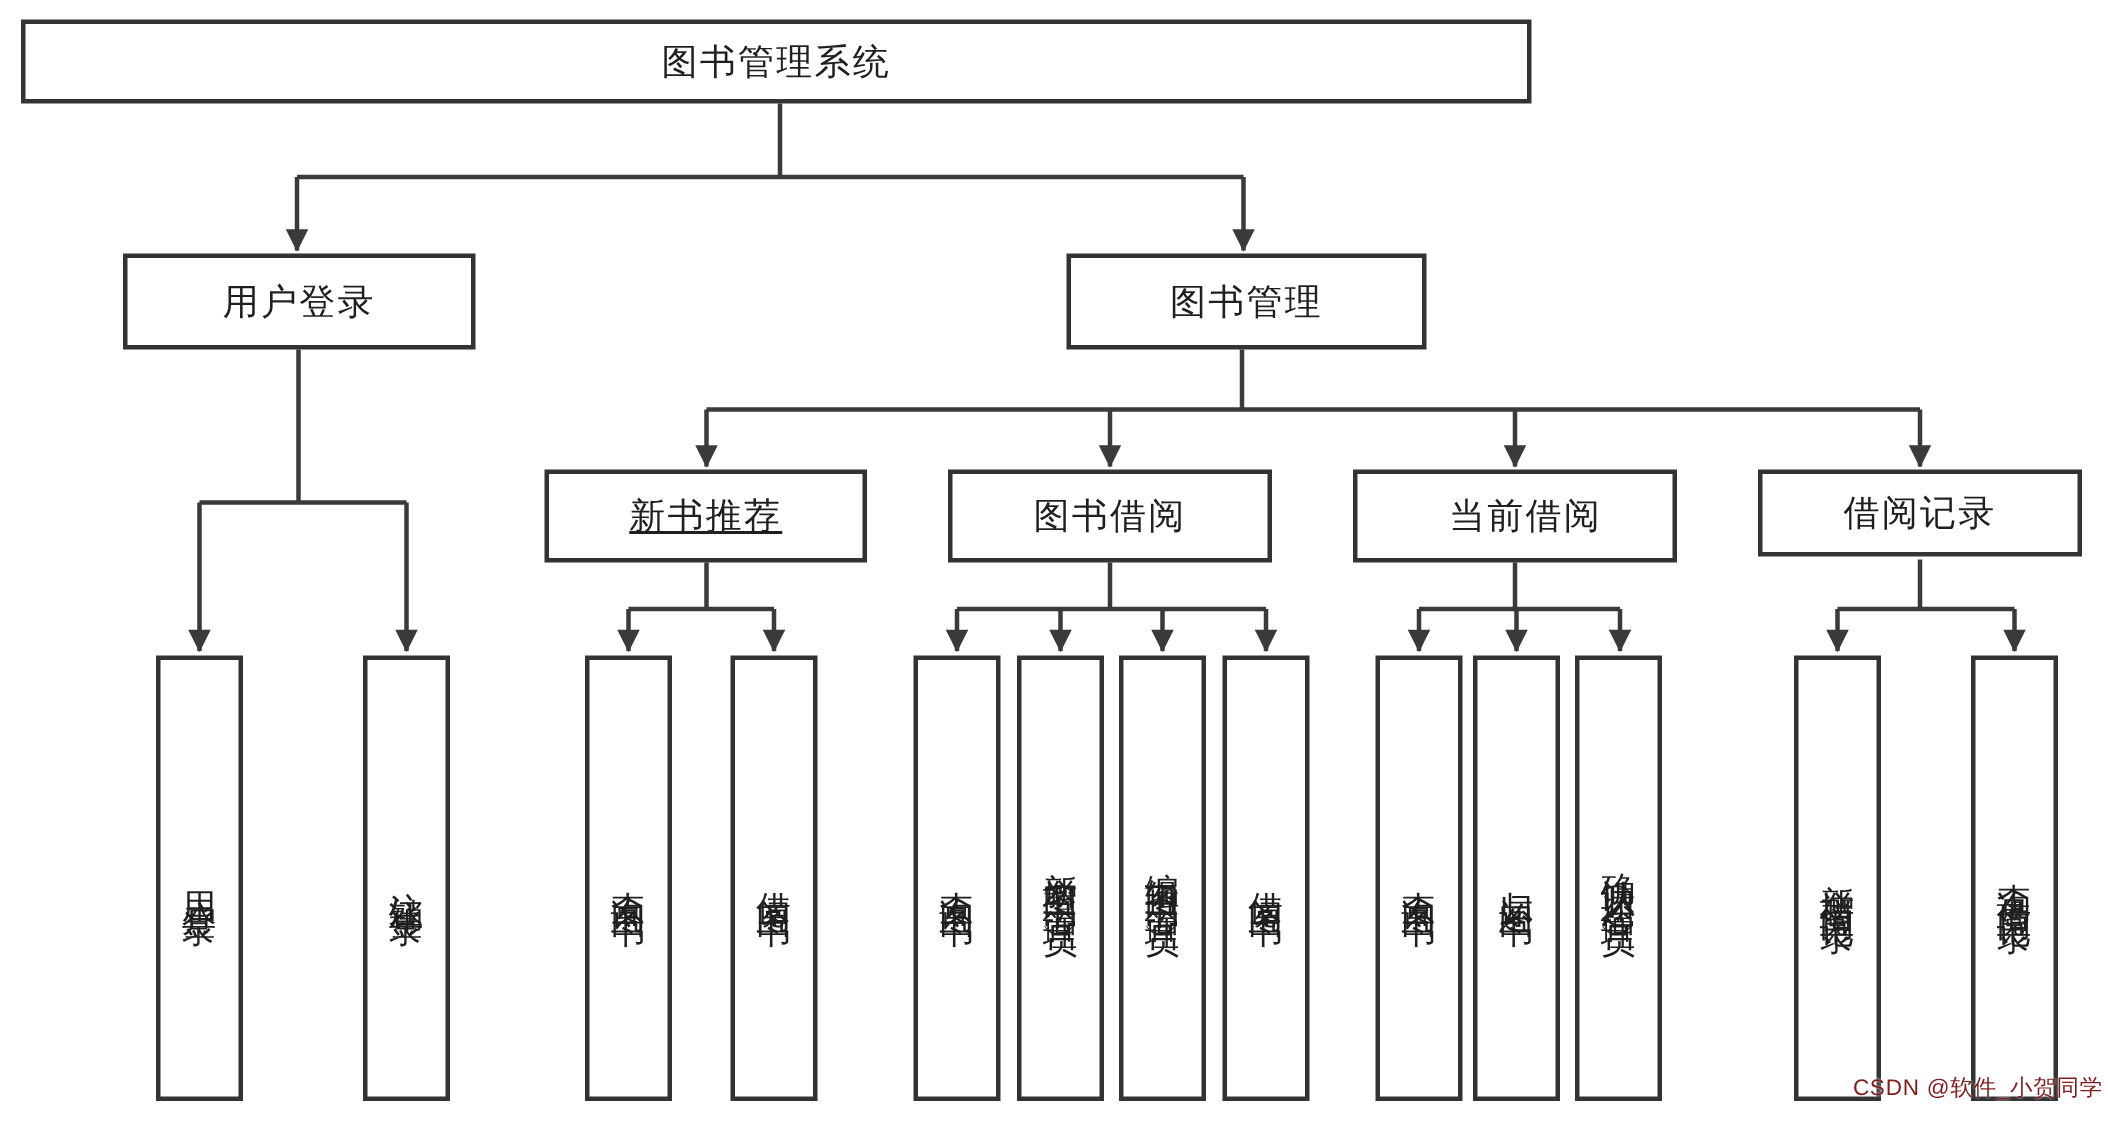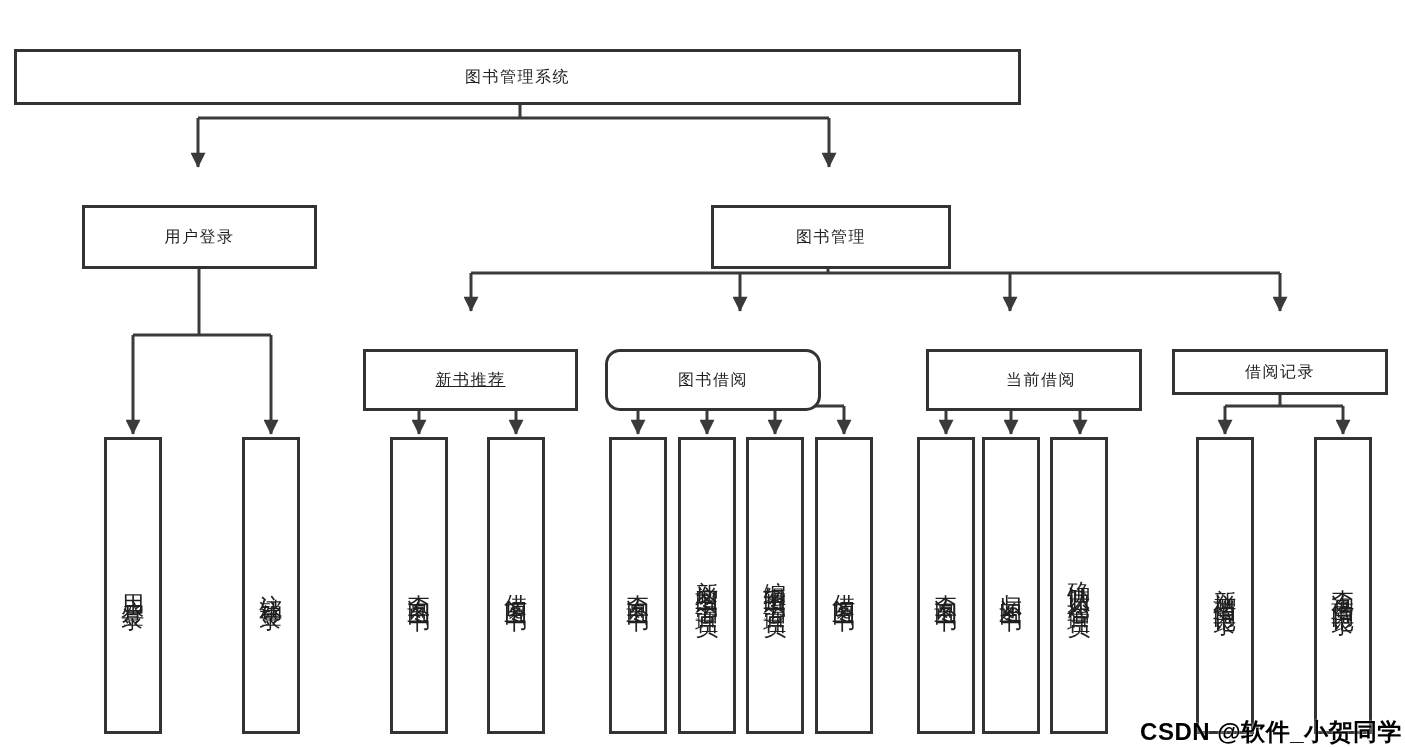--- a/index.html
+++ b/index.html
@@ -20,62 +20,61 @@
   .box {
     position: absolute;
     box-sizing: border-box;
     border: 3px solid #333333;
     background: #ffffff;
     display: flex;
     align-items: center;
     justify-content: center;
     color: #1f1f1f;
   }
-  .hbox { font-size: 16px; letter-spacing: 1.5px; white-space: nowrap; margin-top: 36px; }
+  .hbox { font-size: 24px; letter-spacing: 1.5px; white-space: nowrap; }
   .vbox .vtext {
     writing-mode: vertical-rl;
     text-orientation: mixed;
     font-size: 23px;
     letter-spacing: 5px;
     line-height: 1.15;
     white-space: nowrap;
   }
   
   .n-root            { left: 14px;   top: 13px;  width: 1007px; height: 56px; }
   .n-user-login      { left: 82px;   top: 169px; width: 235px;  height: 64px; }
   .n-book-mgmt       { left: 711px;  top: 169px; width: 240px;  height: 64px; }
   .n-new-book-rec    { left: 363px;  top: 313px; width: 215px;  height: 62px; text-decoration: underline; }
-  .n-book-borrow     { left: 605px;  top: 313px; width: 216px;  height: 62px; border-radius: 15px; }
-  .n-current-borrow  { left: 926px;  top: 313px; width: 216px;  height: 62px; padding-left: 14px; }
-  .n-borrow-record   { left: 1172px; top: 313px; width: 216px;  height: 46px; }
+  .n-book-borrow     { left: 632px;  top: 313px; width: 216px;  height: 62px; }
+  .n-current-borrow  { left: 902px;  top: 313px; width: 216px;  height: 62px; padding-left: 14px; }
+  .n-borrow-record   { left: 1172px; top: 313px; width: 216px;  height: 58px; }
   .leaf              { top: 437px; width: 58px; height: 297px; }
   .n-leaf-user-login { left: 104px; }
   .n-leaf-logout     { left: 242px; }
   .n-nb-query        { left: 390px; }
   .n-nb-borrow       { left: 487px; }
   .n-bb-query        { left: 609px; }
   .n-bb-add          { left: 678px; }
   .n-bb-edit         { left: 746px; }
   .n-bb-borrow       { left: 815px; }
   .n-cb-query        { left: 917px; }
   .n-cb-return       { left: 982px; }
   .n-cb-confirm      { left: 1050px; }
   .n-br-add          { left: 1196px; }
   .n-br-query        { left: 1314px; }
   .watermark {
     position: absolute;
     top: 716px;
     right: 3px;
-    font-size: 24px;
-    color: #000000;
+    font-size: 15px;
+    color: #7f1d1d;
     letter-spacing: 0.5px;
     text-shadow: 0 0 2px #ffffff;
     z-index: 5;
     white-space: nowrap;
-    font-weight: bold;
   }
 </style>
 </head>
 <body>
 
 <div class="canvas">
 
   <svg class="wires" width="1405" height="747" viewBox="0 0 1405 747" xmlns="http://www.w3.org/2000/svg">
     <defs>
       <marker id="arw" viewBox="0 0 10 10" refX="9.5" refY="5" markerWidth="7.5" markerHeight="5" orient="auto-start-reverse">

